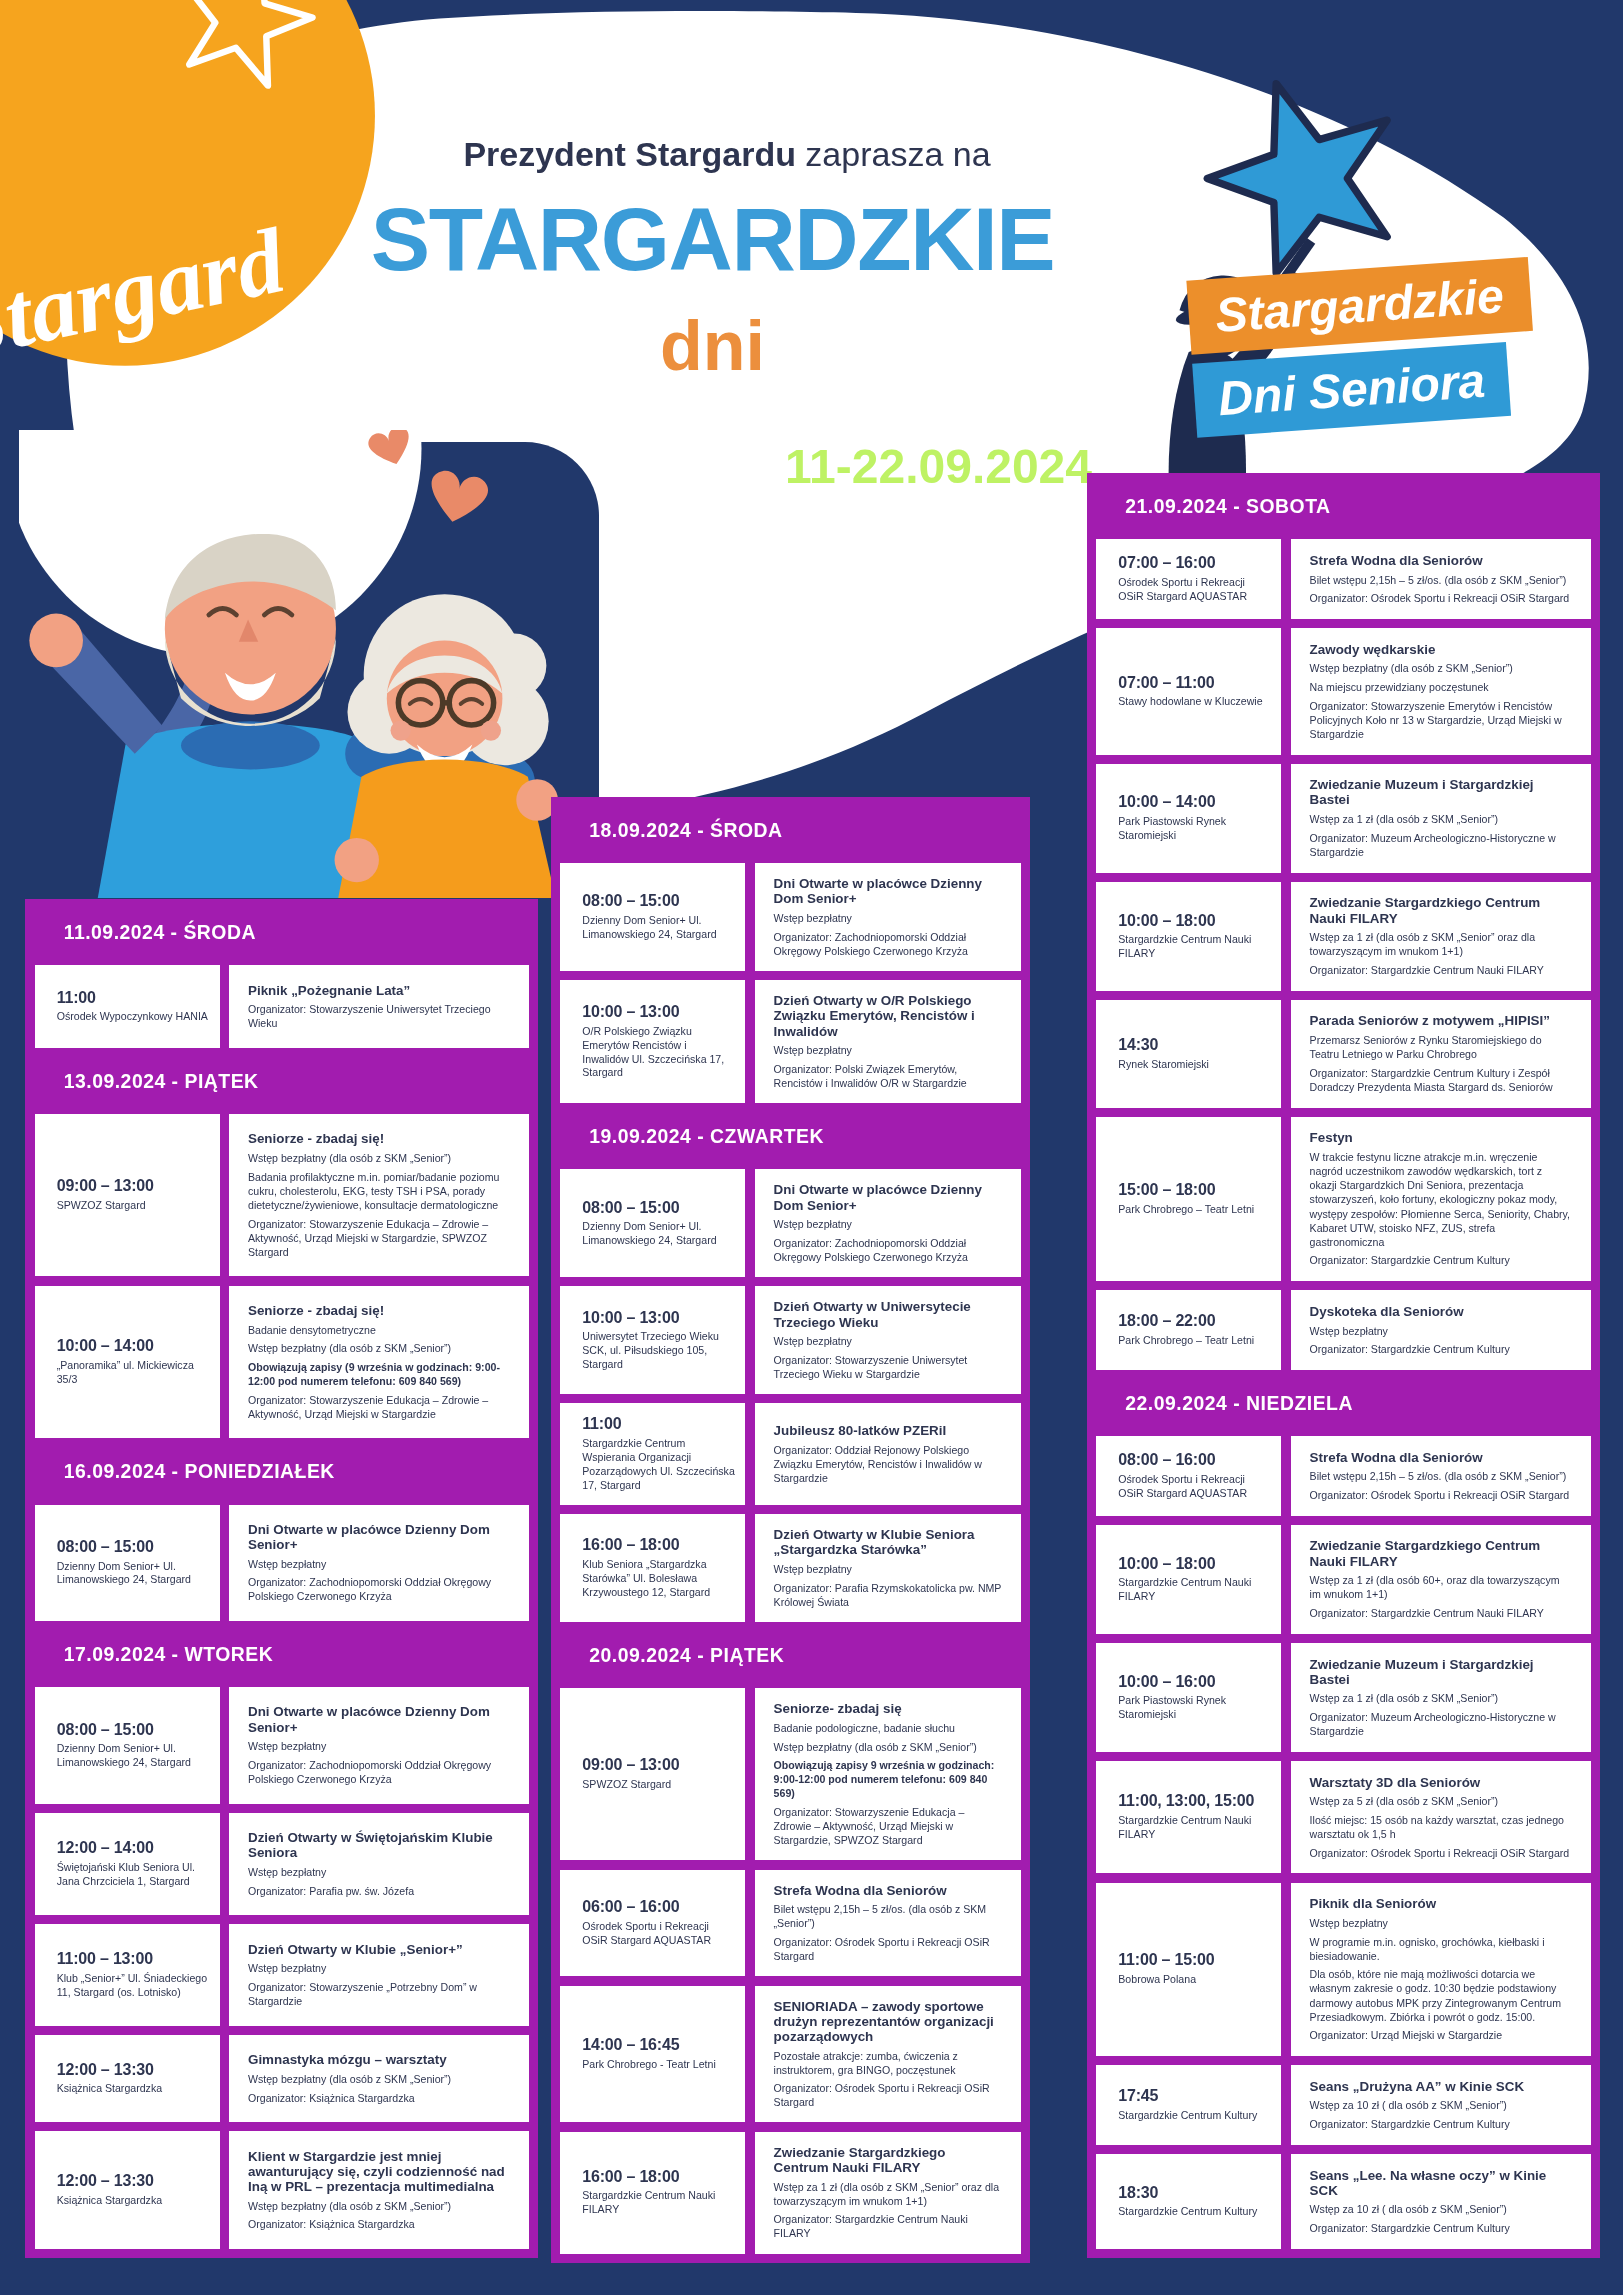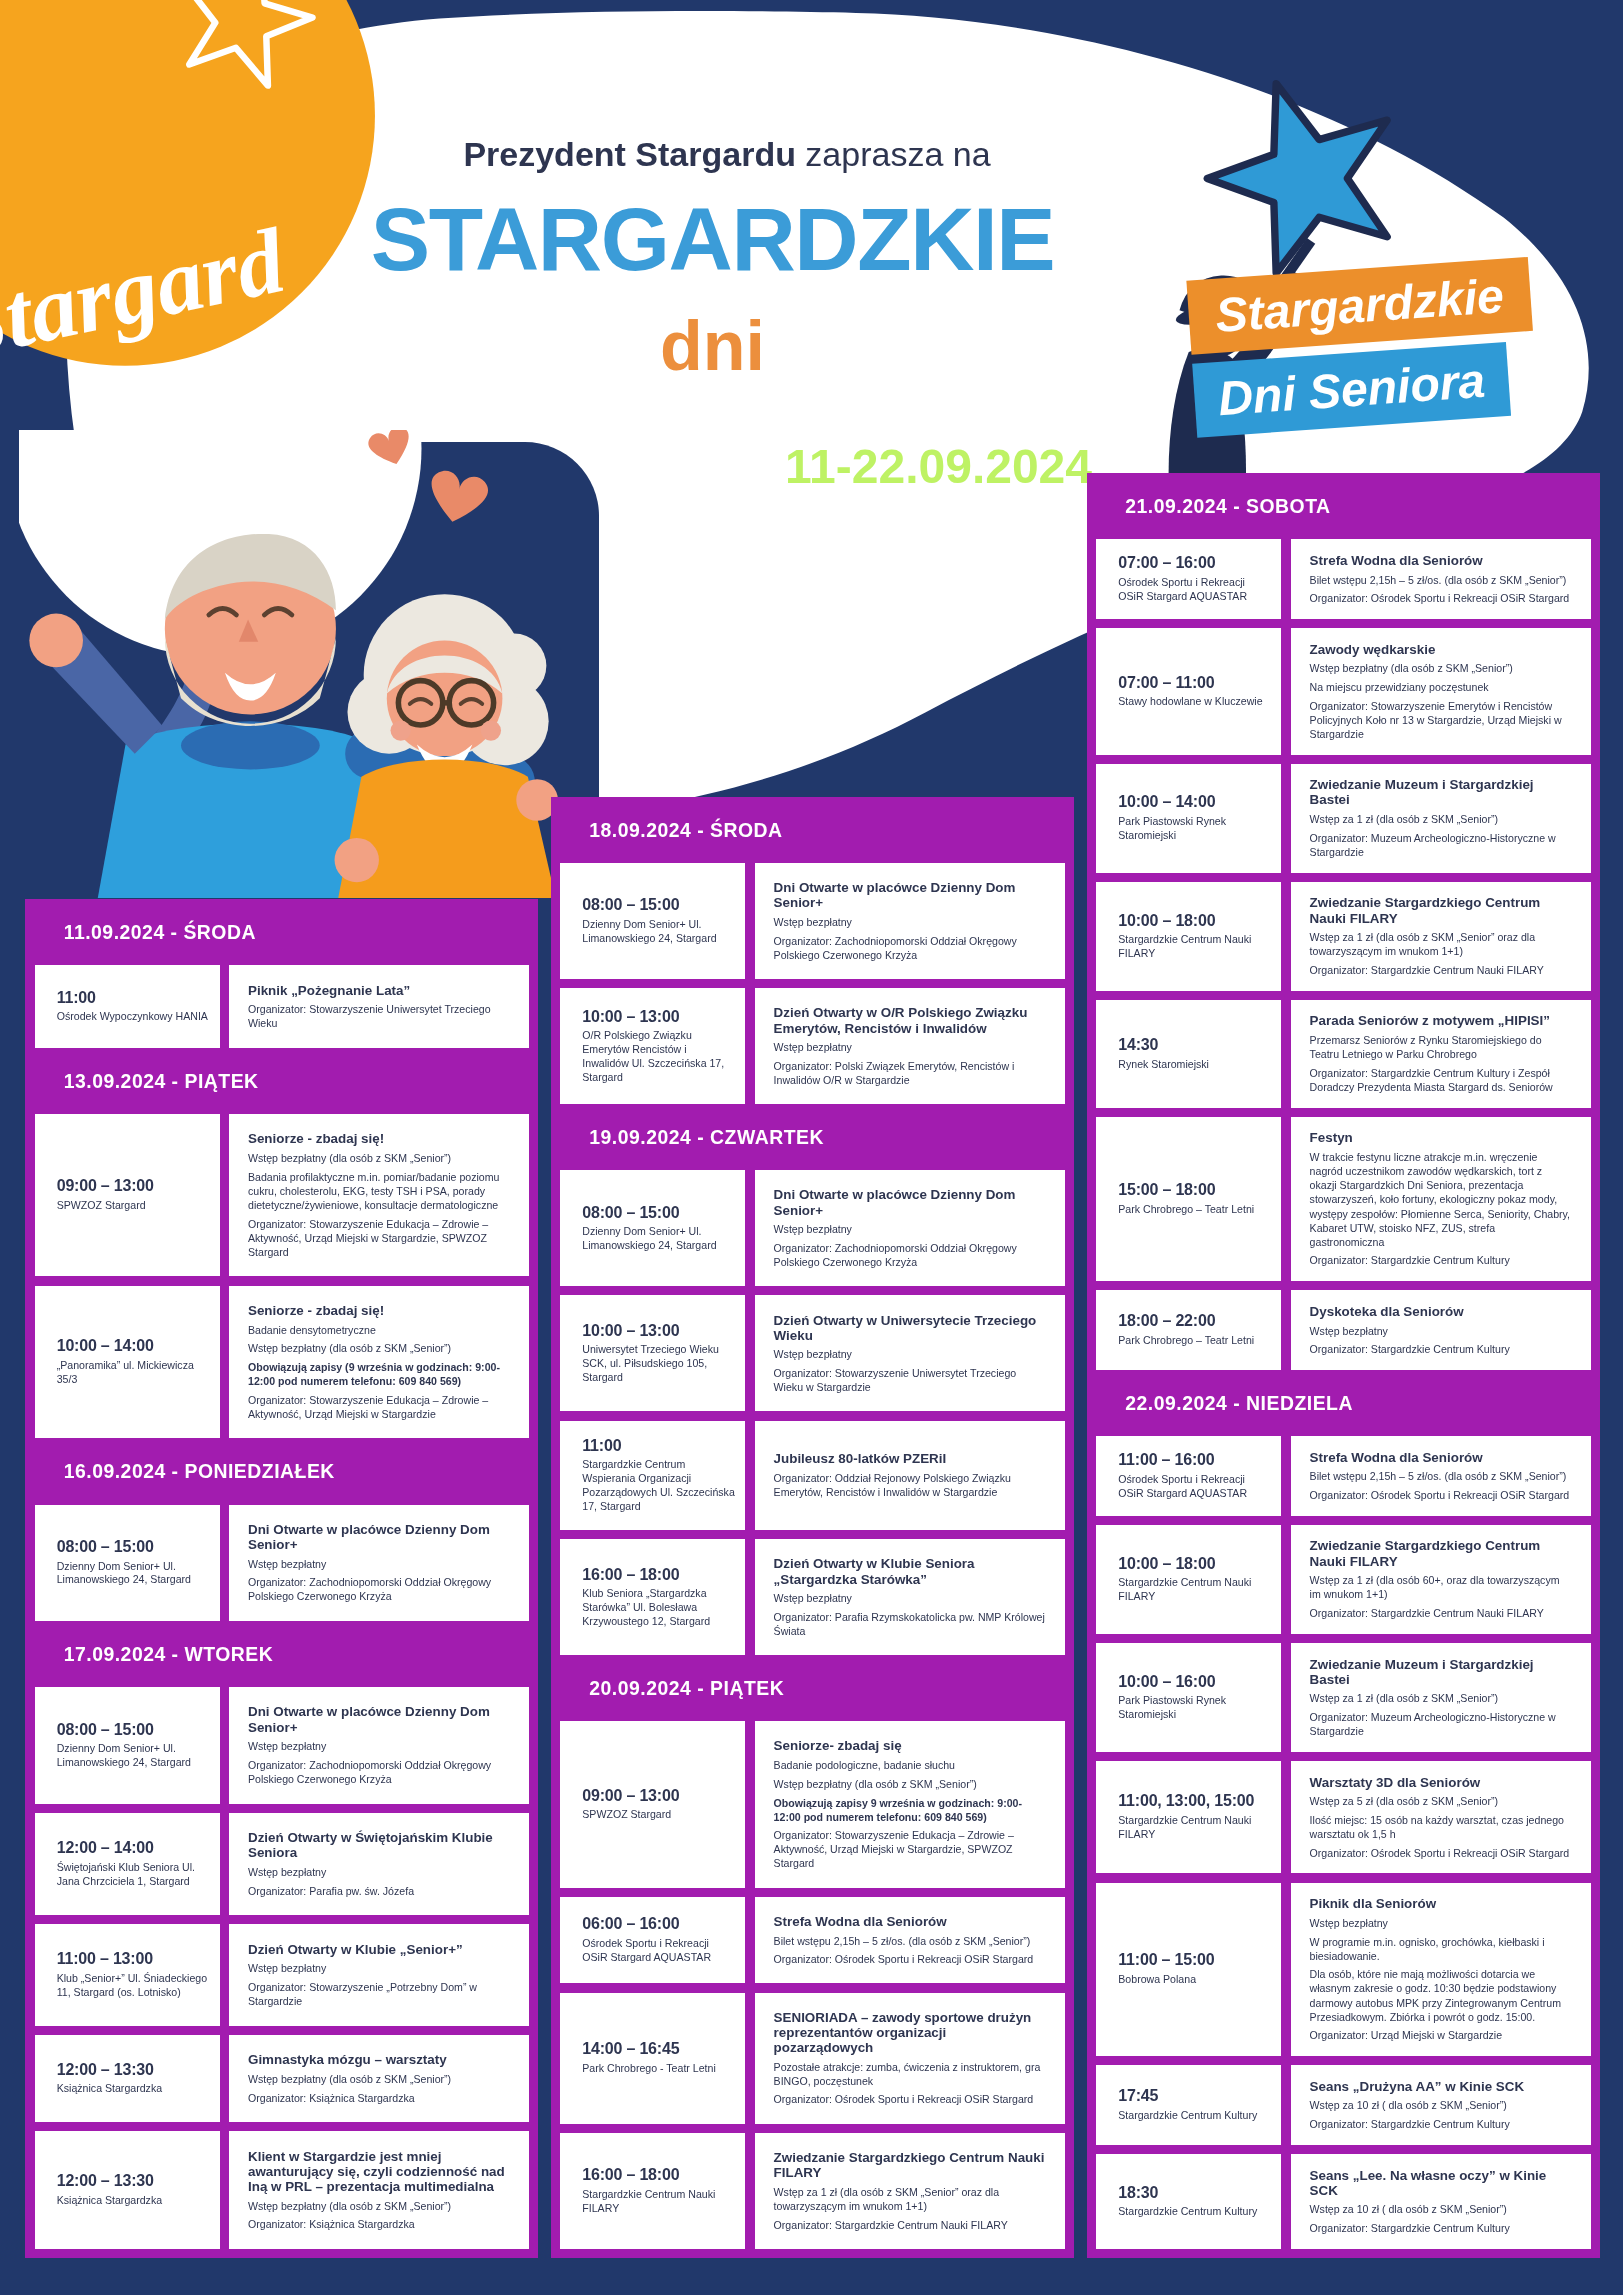--- a/index.html
+++ b/index.html
@@ -19,21 +19,21 @@
   .date-range{position:absolute;left:305px;top:439px;width:787px;text-align:right;
           font-size:48px;font-weight:700;color:#bef264;}
   
   .couple-bg{position:absolute;left:25.4px;top:442px;width:574px;height:457px;
           background:#21386B;border-radius:102px 74px 0 0;}
   .couple-svg{position:absolute;left:18.5px;top:430px;}
   
   .column{position:absolute;background:#a21caf;padding:0 9.3px 9.3px;box-sizing:border-box;
           display:flex;flex-direction:column;}
   .col-0{left:25.4px;top:899px;width:513px;min-height:1359px;}
-  .col-1{left:551px;top:797px;width:523px;min-height:1461px;}
+  .col-1{left:551px;top:797px;width:479px;min-height:1461px;}
   .col-2{left:1087px;top:473px;width:513px;min-height:1785px;}
   .section{display:contents;}
   .section-header{flex:0 0 auto;color:#fff;font-weight:700;font-size:19.4px;
           letter-spacing:0.5px;padding:22px 29px 12px;}
   .row{display:flex;gap:9.3px;margin-top:9.3px;flex:1 0 auto;}
   .cell{background:#fff;box-sizing:border-box;}
   .time-cell{flex:0 0 185px;display:flex;flex-direction:column;justify-content:center;
           padding:12px 10.2px 12px 22px;}
   .time{font-size:16px;font-weight:700;letter-spacing:-0.2px;line-height:1.15;}
   .place{font-size:10.6px;line-height:1.32;margin-top:3.2px;}
@@ -416,21 +416,21 @@
               <div class="place">Park Chrobrego – Teatr Letni</div>
             </div>
             <div class="cell desc-cell">
               <p class="e-title">Dyskoteka dla Seniorów</p>
               <p class="e-body">Wstęp bezpłatny</p>
               <p class="e-body">Organizator: Stargardzkie Centrum Kultury</p>
             </div>
           </div></div>
         <div class="section"><div class="section-header">22.09.2024 - NIEDZIELA</div><div class="row">
             <div class="cell time-cell">
-              <div class="time">11:00 – 16:00</div>
+              <div class="time">08:00 – 16:00</div>
               <div class="place">Ośrodek Sportu i Rekreacji OSiR Stargard AQUASTAR</div>
             </div>
             <div class="cell desc-cell">
               <p class="e-title">Strefa Wodna dla Seniorów</p>
               <p class="e-body">Bilet wstępu 2,15h – 5 zł/os. (dla osób z SKM „Senior”)</p>
               <p class="e-body">Organizator: Ośrodek Sportu i Rekreacji OSiR Stargard</p>
             </div>
           </div><div class="row">
             <div class="cell time-cell">
               <div class="time">10:00 – 18:00</div>

